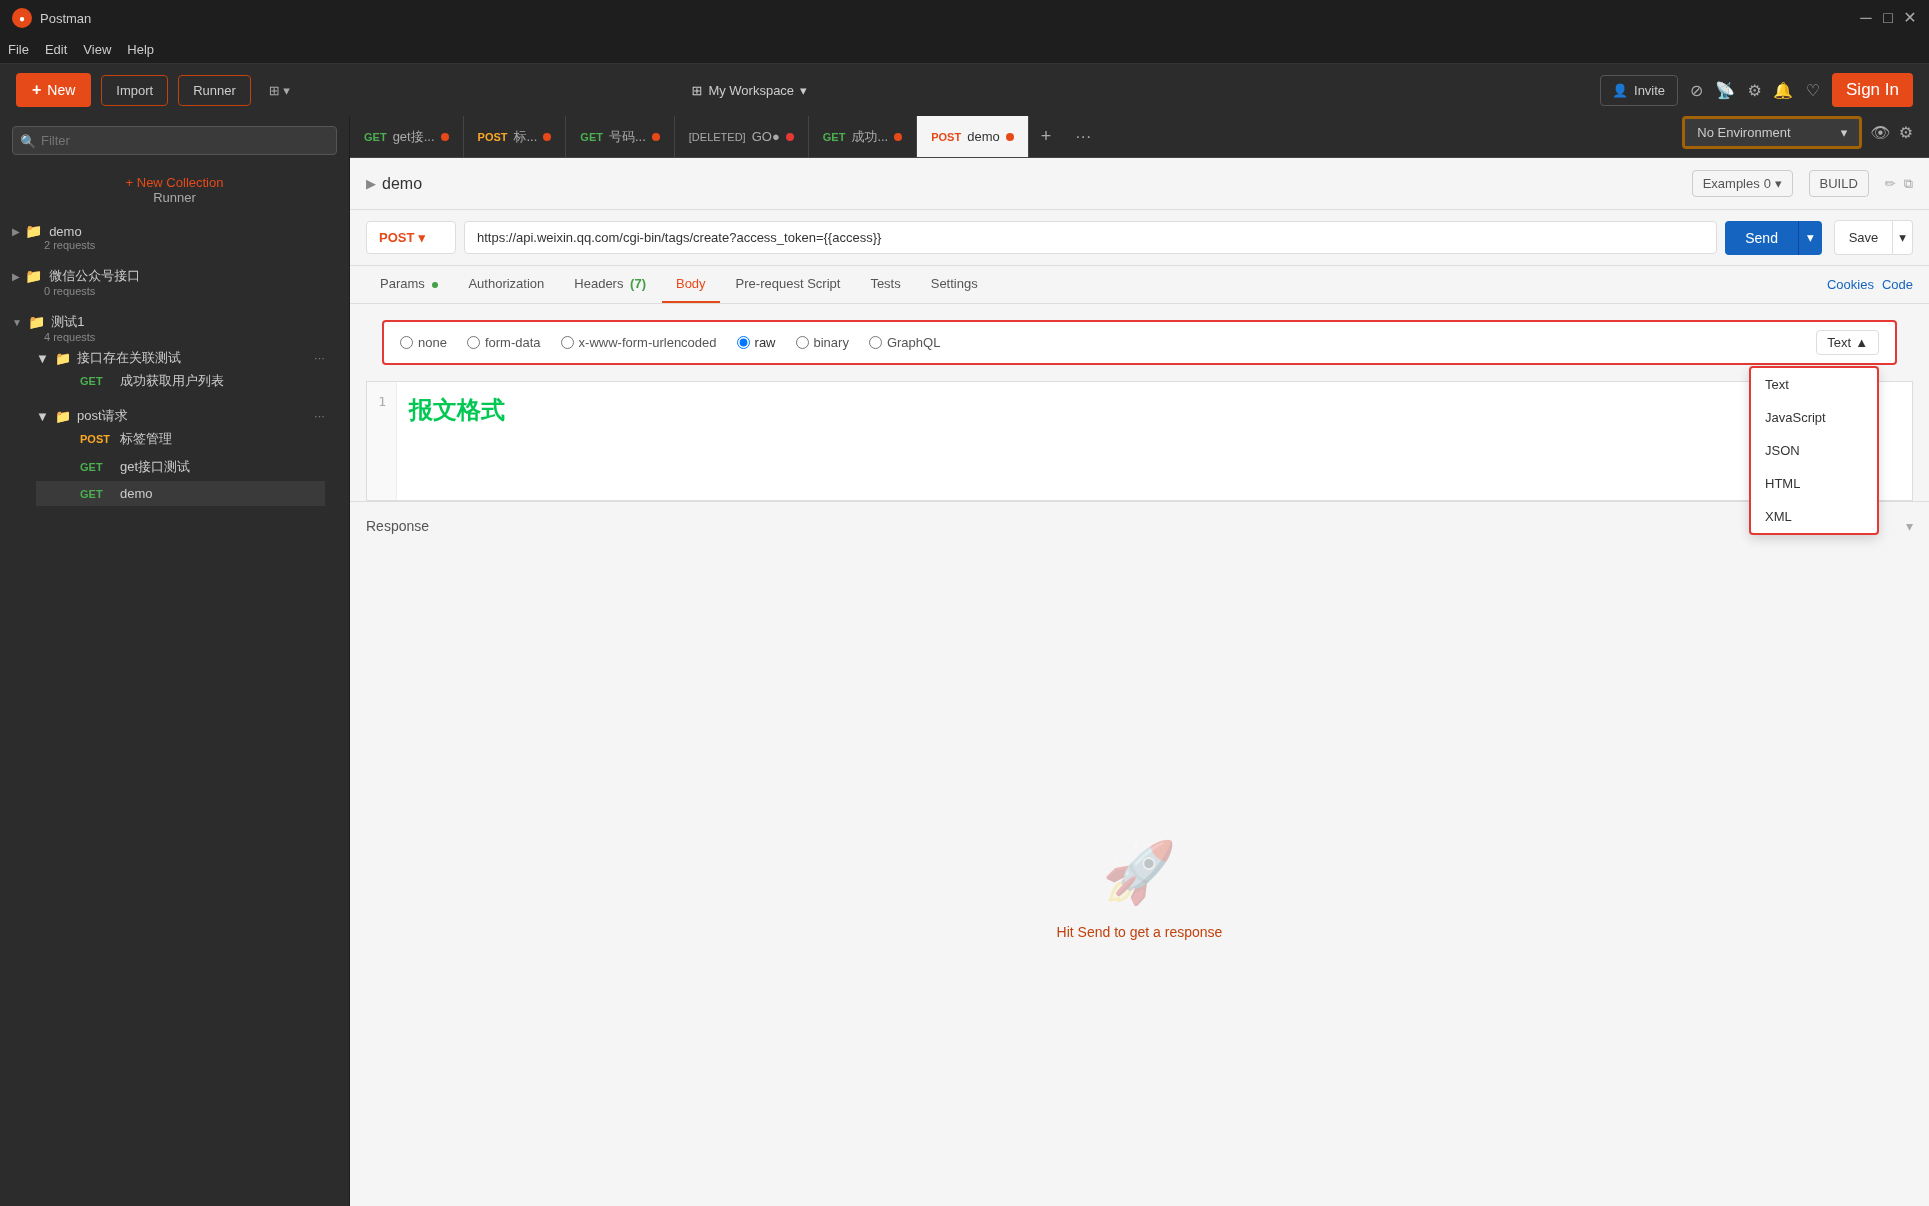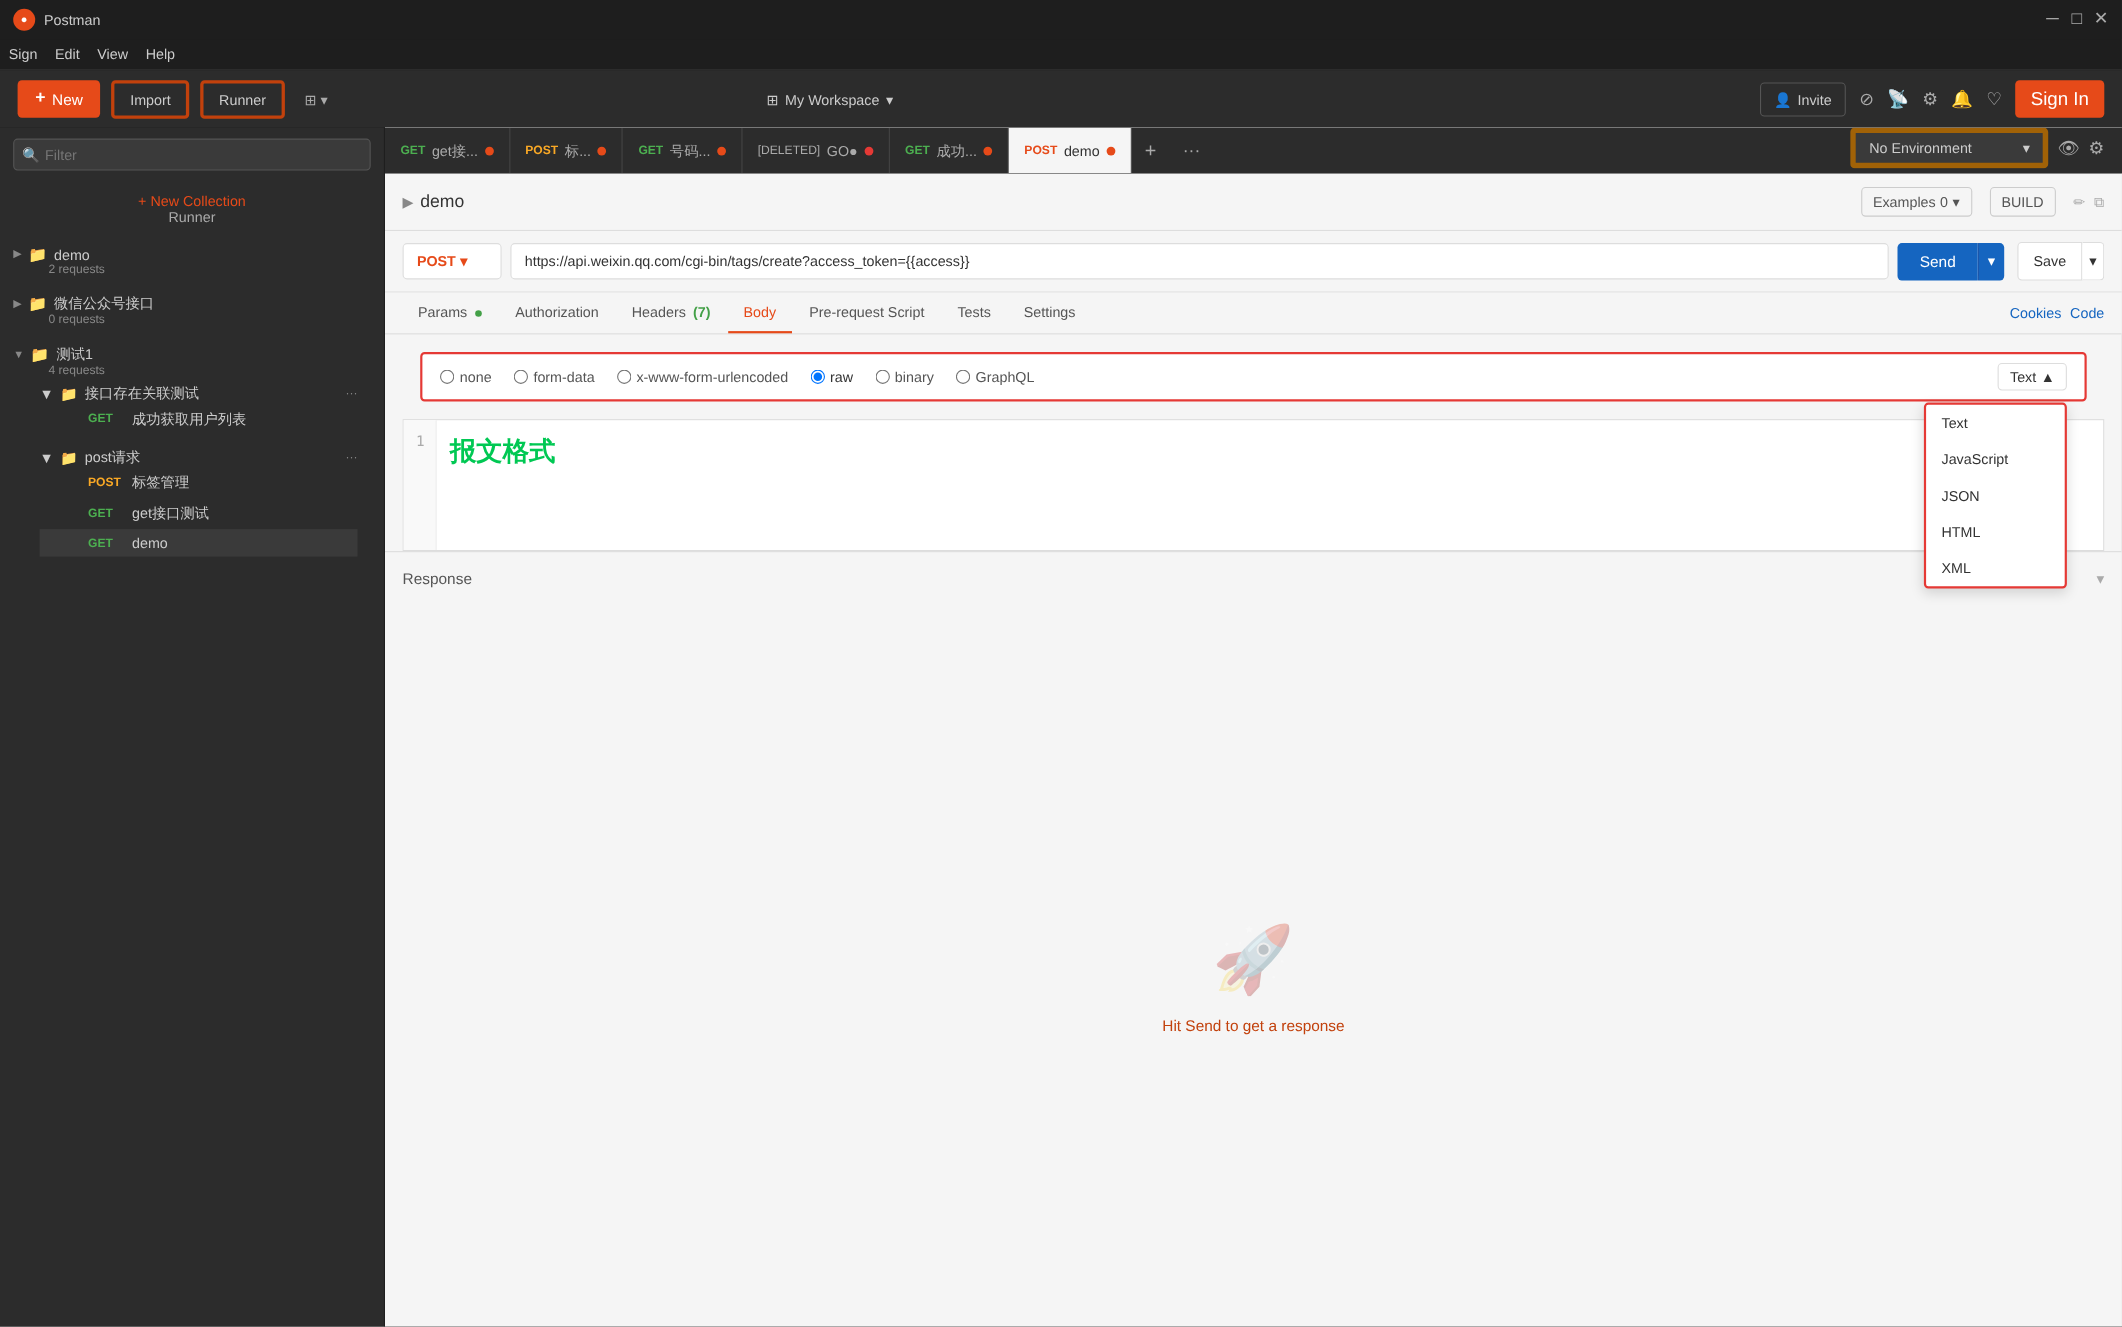--- a/index.html
+++ b/index.html
@@ -53,21 +53,21 @@
       cursor: pointer;
       display: flex;
       align-items: center;
       gap: 6px;
       font-weight: 500;
     }
     .btn-new .plus { font-size: 16px; font-weight: bold; }
     .btn-import, .btn-runner {
       background: transparent;
       color: #ccc;
-      border: 3px solid #c2410c;
+      border: 1px solid #c2410c;
       border-radius: 4px;
       padding: 7px 14px;
       font-size: 13px;
       cursor: pointer;
     }
     .toolbar-right { margin-left: auto; display: flex; align-items: center; gap: 12px; }
     .btn-invite {
       background: transparent;
       color: #ccc;
       border: 1px solid #555;
@@ -460,21 +460,21 @@
     .workspace-center {
       display: flex;
       align-items: center;
       gap: 6px;
       cursor: pointer;
       color: #ccc;
       font-size: 13px;
     }
     .env-selector {
       background: #3a3a3a;
-      border: 5px solid #a16207;
+      border: 3px solid #a16207;
       border-radius: 4px;
       padding: 6px 12px;
       color: #ccc;
       font-size: 13px;
       cursor: pointer;
       display: flex;
       align-items: center;
       gap: 0;
       min-width: 180px;
     }
@@ -493,21 +493,21 @@
   <div class="logo">●</div>
   <span class="title">Postman</span>
   <div class="titlebar-controls">
     <span>─</span>
     <span>□</span>
     <span>✕</span>
   </div>
 </div>
 
 <div class="menubar">
-  <span>Sign</span>
+  <span>File</span>
   <span>Edit</span>
   <span>View</span>
   <span>Help</span>
 </div>
 
 <div class="toolbar">
   <button class="btn-new">
     <span class="plus">+</span>
     <span>New</span>
   </button>

